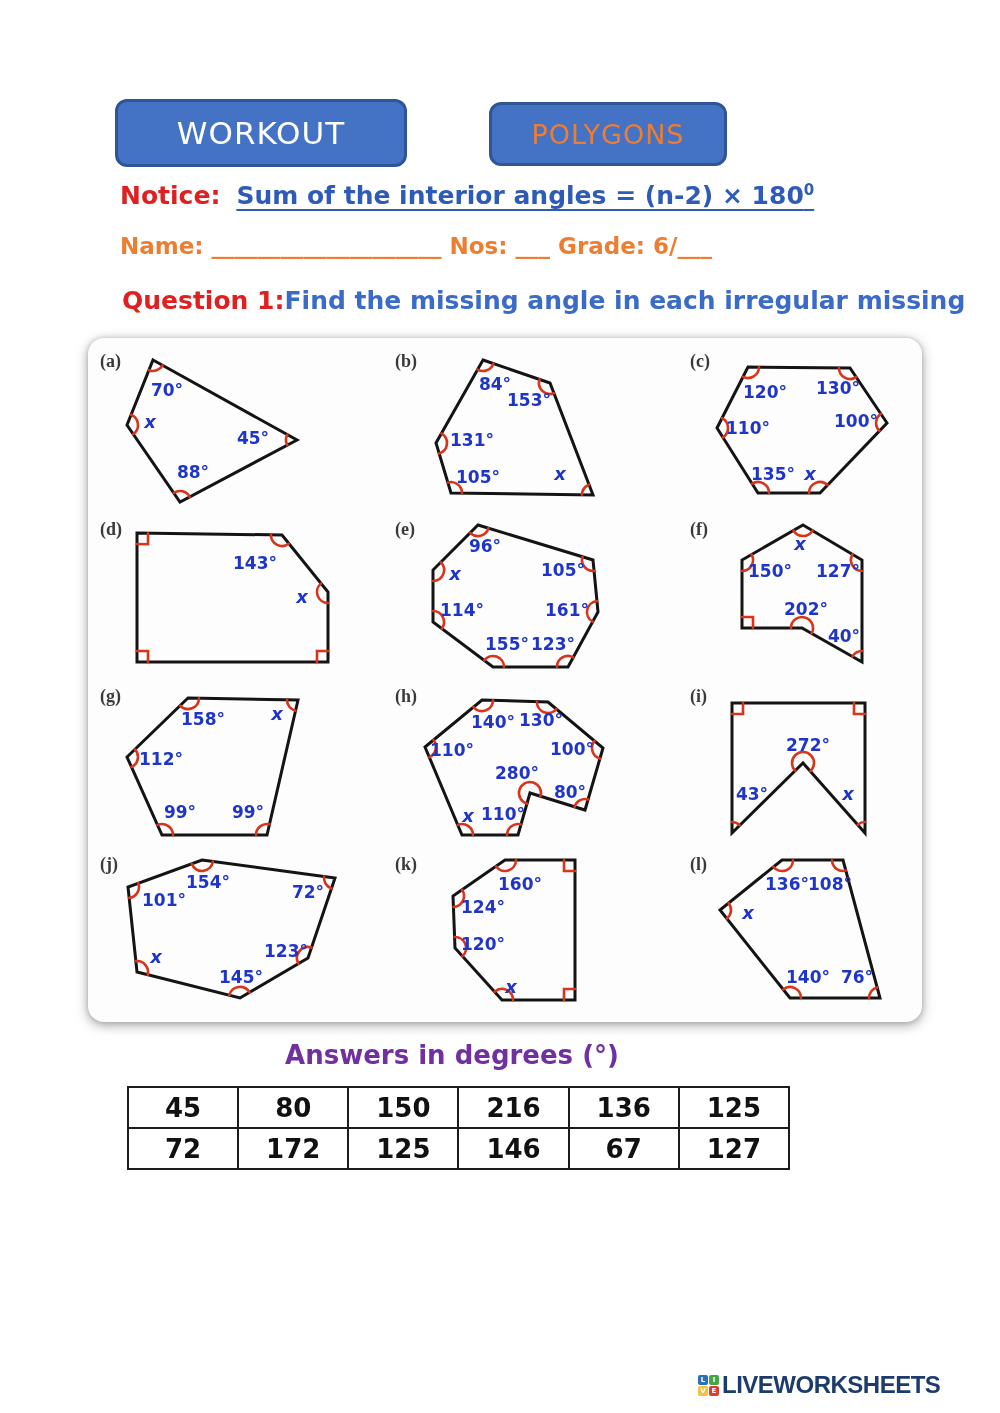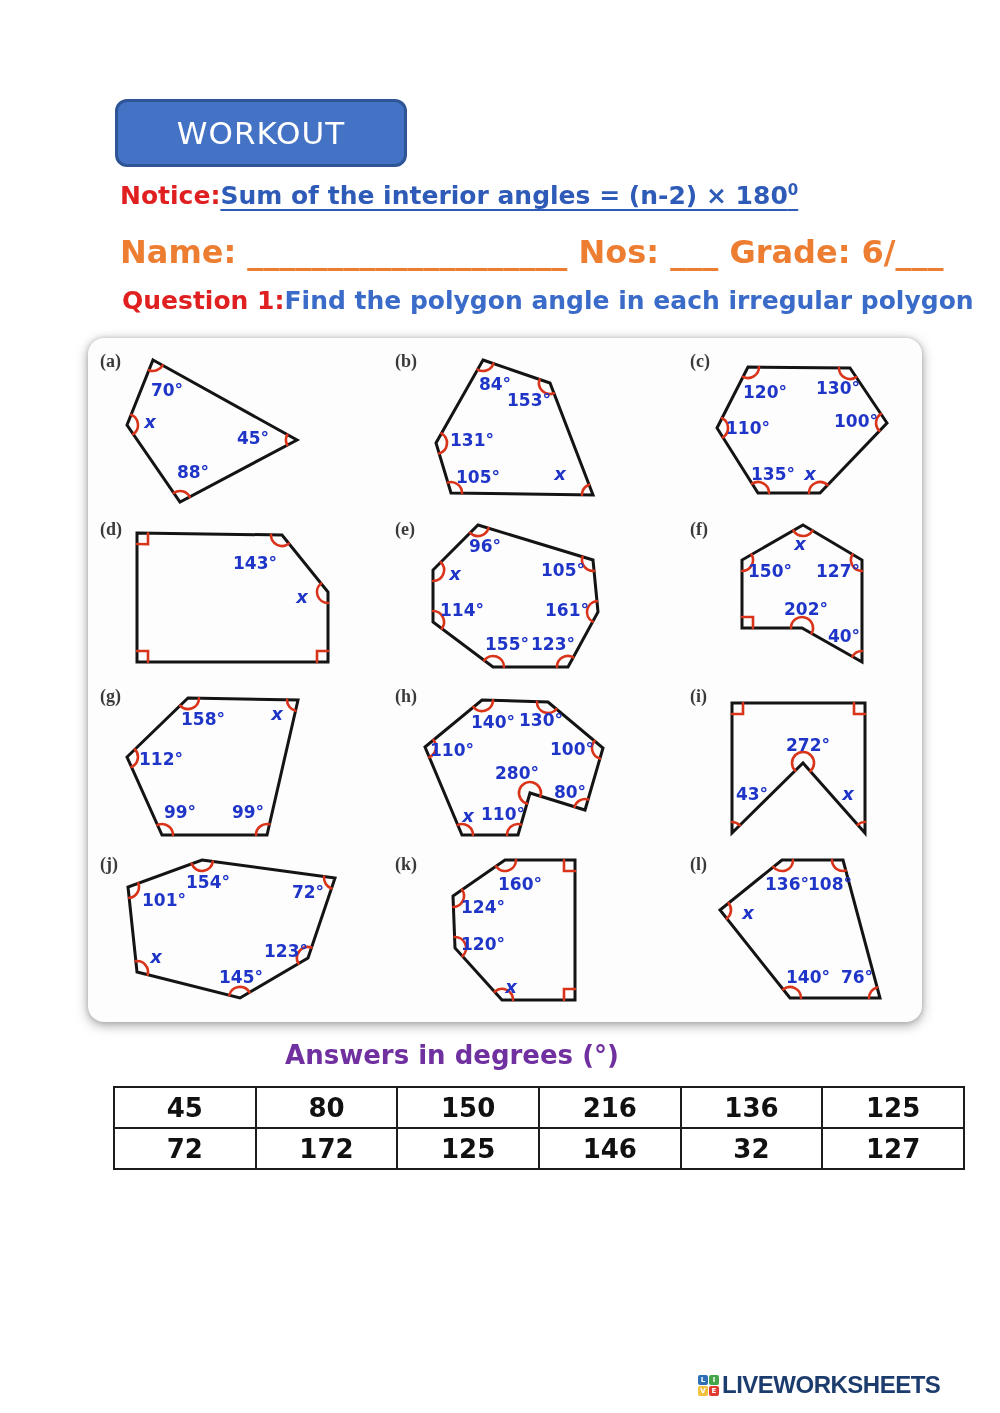--- a/index.html
+++ b/index.html
@@ -7,73 +7,74 @@
         font-family:"DejaVu Sans",sans-serif;}
 
   
   .banner{position:absolute;display:flex;align-items:center;justify-content:center;
           background:var(--button-fill);border:3px solid var(--button-border);
           border-radius:12px;font-weight:normal;letter-spacing:1px;}
   .banner.workout{left:115px;top:99px;width:286px;height:62px;font-size:31px;color:var(--workout-text);}
   .banner.polygons{left:489px;top:102px;width:232px;height:58px;font-size:27px;color:var(--polygons-text);}
 
   .notice-line{position:absolute;left:120px;top:181px;font-size:25px;font-weight:bold;white-space:nowrap;}
-  .notice-label{color:var(--notice-red);margin-right:0;}
+  .notice-label{color:var(--notice-red);margin-right:16px;}
   .notice-formula{color:var(--formula-blue);text-decoration:underline;
                   text-decoration-thickness:2px;text-underline-offset:5px;}
   .notice-formula sup{font-size:15px;}
 
-  .name-line{position:absolute;left:120px;top:233px;font-size:32px;font-weight:bold;
+  .name-line{position:absolute;left:120px;top:233px;font-size:23px;font-weight:bold;
              color:var(--name-orange);white-space:nowrap;}
 
   .question-line{position:absolute;left:122px;top:286px;font-size:25px;white-space:nowrap;}
   .question-label{color:var(--question-red);font-weight:bold;margin-right:0;}
   .question-text{color:var(--question-blue);font-weight:600;}
 
   
   .panel{position:absolute;left:88px;top:338px;width:834px;height:684px;background:#fdfdfd;
          border-radius:16px;box-shadow:0 3px 12px rgba(110,110,110,.65),0 0 4px rgba(150,150,150,.4);}
   .panel svg{position:absolute;overflow:visible;}
   .outline{fill:none;stroke:var(--outline-black);stroke-width:3;stroke-linejoin:miter;}
   .mark{fill:none;stroke:var(--arc-red);stroke-width:2.6;stroke-linecap:round;}
   .alabel{fill:var(--angle-label-blue);font-family:"DejaVu Sans",sans-serif;
           font-size:17px;font-weight:bold;}
   .alabel.xvar{font-style:italic;font-size:18px;}
   .tag{fill:#3a3a3a;font-family:"Liberation Serif",serif;font-size:18px;font-weight:600;}
 
   
   .answers-title{position:absolute;left:0;top:1040px;width:904px;text-align:center;
                  font-size:26px;font-weight:bold;color:var(--answers-purple);}
-  .answers-table{position:absolute;left:113px;top:1086px;width:852px;border-collapse:collapse;}
+  .answers-table{position:absolute;left:127px;top:1086px;width:663px;border-collapse:collapse;}
   .answers-table td{border:2px solid #1c1c1c;width:16.66%;height:37px;text-align:center;
                     font-size:26px;font-weight:600;color:#111;font-family:"DejaVu Sans",sans-serif;}
 
   
   .logo{position:absolute;left:698px;top:1371px;display:flex;align-items:center;cursor:pointer;}
   .tiles{display:grid;grid-template-columns:10px 10px;grid-template-rows:10px 10px;gap:1px;margin-right:3px;}
   .tiles span{display:flex;align-items:center;justify-content:center;border-radius:2px;
               color:#fff;font-size:7px;font-weight:bold;line-height:10px;}
   .logo-text{font-family:"Liberation Sans",sans-serif;font-size:24px;font-weight:bold;
              color:var(--logo-navy);letter-spacing:-0.5px;}
 </style>
 </head>
 <body>
 
 <div class="page">
 
   <div class="banner workout">WORKOUT</div>
+  <div class="banner polygons">POLYGONS</div>
 
   <div class="notice-line">
     <span class="notice-label">Notice:</span><span class="notice-formula"><span>Sum of the interior angles = (n-2) × 180</span><sup>0</sup></span>
   </div>
 
   <div class="name-line">Name: ____________________ Nos: ___ Grade: 6/___</div>
 
   <div class="question-line">
-    <span class="question-label">Question 1:</span><span class="question-text">Find the polygon angle in each irregular polygon</span>
+    <span class="question-label">Question 1:</span><span class="question-text">Find the missing angle in each irregular missing</span>
   </div>
 
   <div class="panel" id="polygon-panel">
       <svg viewBox="0 0 292 166" width="292" height="166" style="left: 7px; top: 7px;">
         <text x="5" y="22" class="tag">(a)</text>
         <polygon points="58,15 202,95 85,157 32,80" class="outline"></polygon>
         <path d="M 53.9 25.2 A 11 11 0 0 0 67.6 20.3" class="mark"></path>
         <path d="M 192.4 89.7 A 11 11 0 0 0 192.3 100.2" class="mark"></path>
         <path d="M 94.7 151.8 A 11 11 0 0 0 78.8 147.9" class="mark"></path>
         <path d="M 38.2 89.1 A 11 11 0 0 0 36.1 69.8" class="mark"></path>
@@ -258,21 +259,21 @@
       <td>150</td>
       <td>216</td>
       <td>136</td>
       <td>125</td>
     </tr>
     <tr>
       <td>72</td>
       <td>172</td>
       <td>125</td>
       <td>146</td>
-      <td>32</td>
+      <td>67</td>
       <td>127</td>
     </tr>
   </tbody>
     </table>
 
   <div class="logo">
     <div class="tiles">
       <span style="background: rgb(46, 112, 181);">L</span>
       <span style="background: rgb(67, 166, 72);">I</span>
       <span style="background: rgb(242, 194, 62);">V</span>

